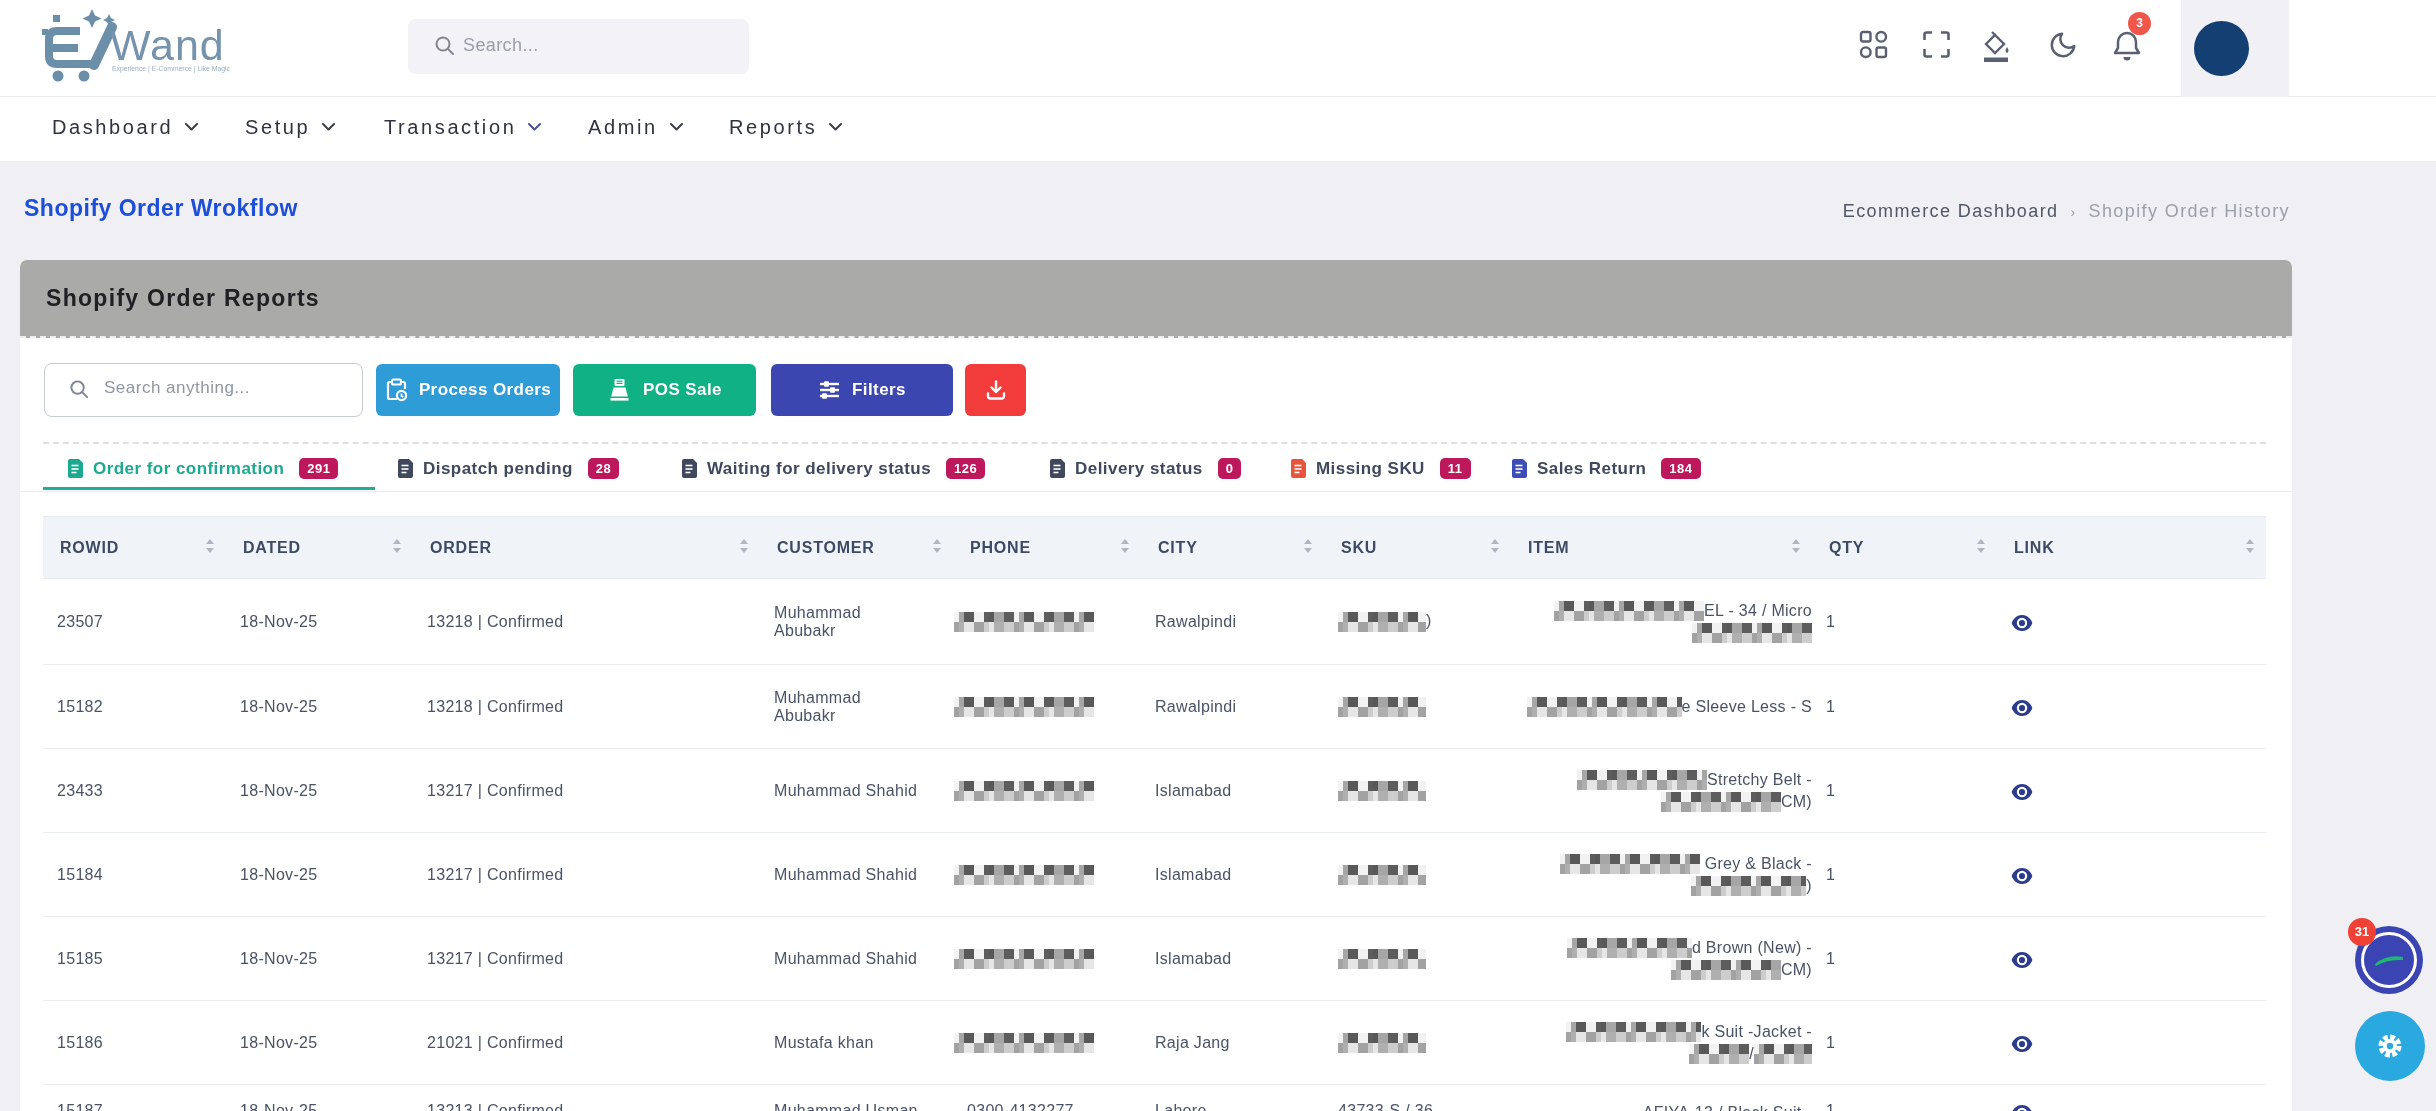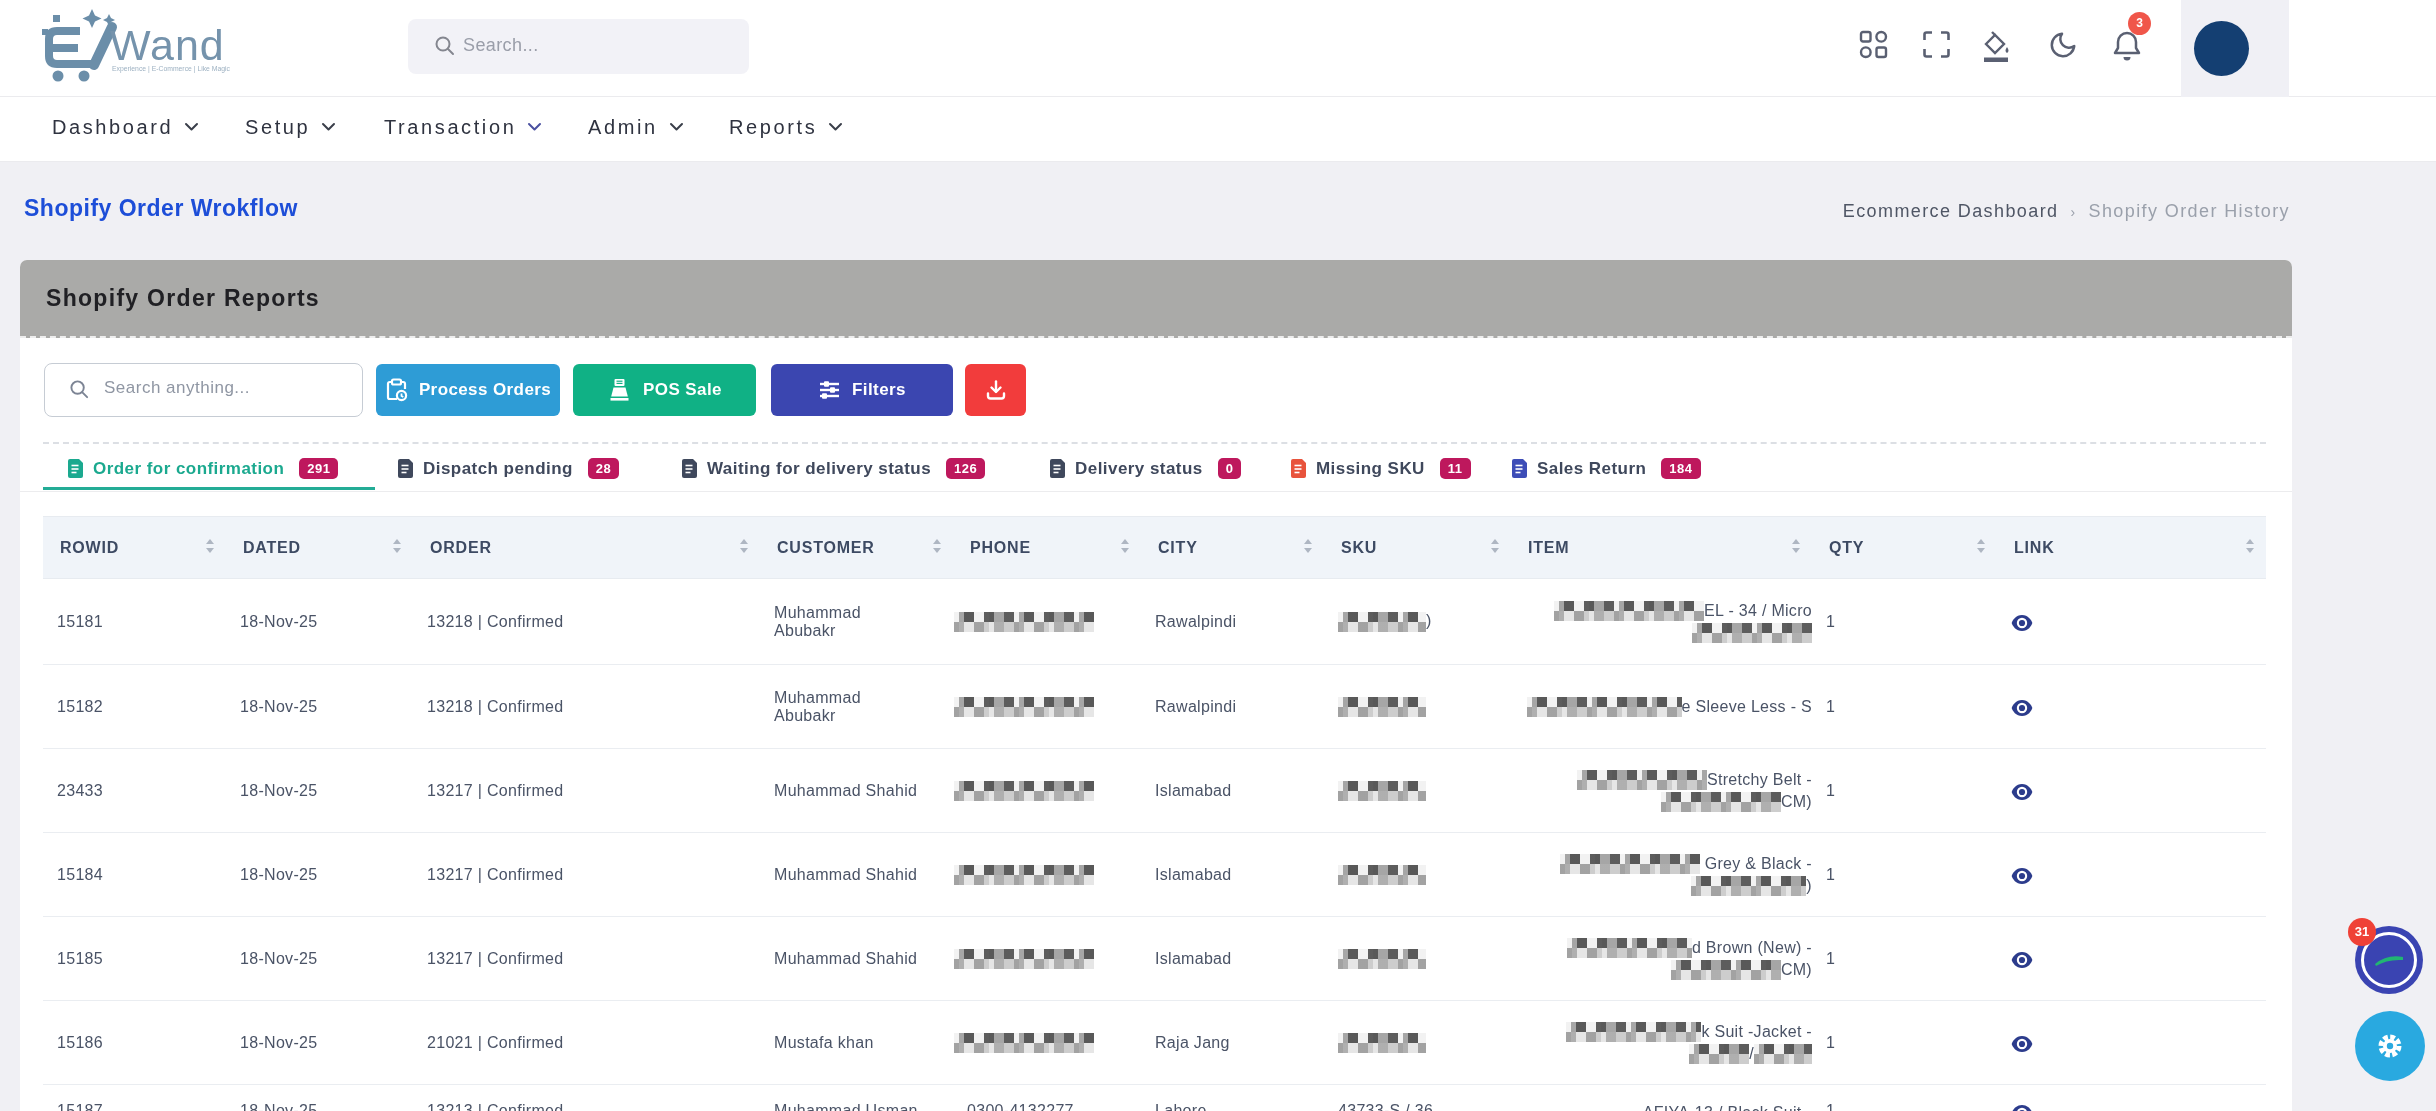--- a/index.html
+++ b/index.html
@@ -330,21 +330,21 @@
       <th>QTY<span class="sort">
               <i class="up"></i>
               <i class="dn"></i>
             </span></th>
       <th>LINK<span class="sort">
               <i class="up"></i>
               <i class="dn"></i>
             </span></th>
     </tr>
     <tr>
-      <td>15181</td>
+      <td>23507</td>
           <td>18-Nov-25</td>
           <td>13218 | Confirmed</td>
       <td>Muhammad<br>Abubakr</td>
       <td><span class="mos" style="width:140px;margin-left:-13px"></span></td>
       <td>Rawalpindi</td>
       <td><span class="mos" style="width:88px"></span>)</td>
       <td class="item2"><span class="mos" style="width:150px"></span>EL - 34 / Micro<br><span class="mos" style="width:120px"></span></td>
       <td>1</td>
       <td>
             <svg class="eye" width="22" height="18" viewBox="0 0 22 18">

